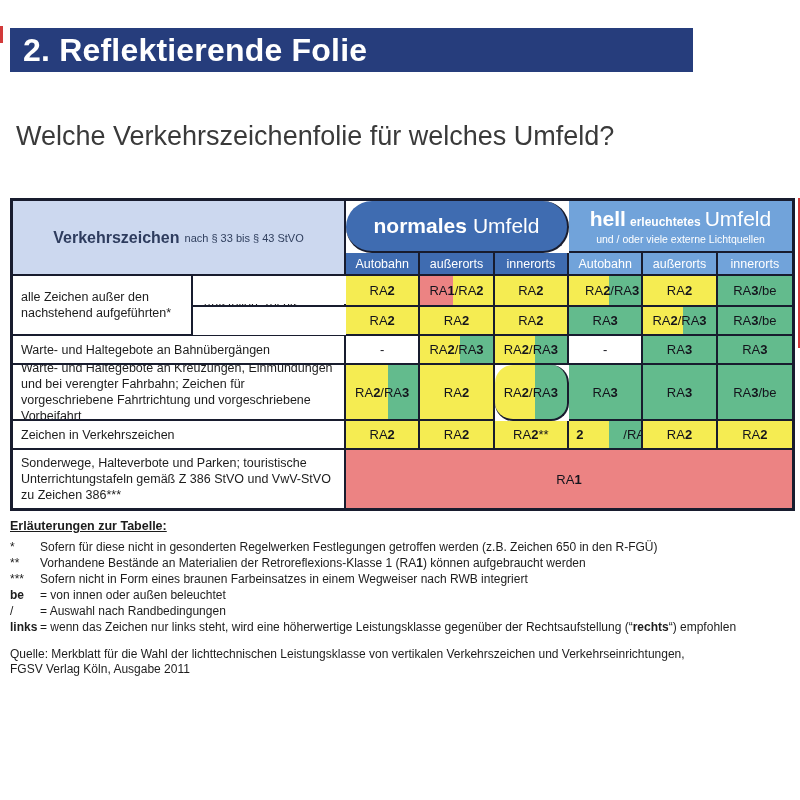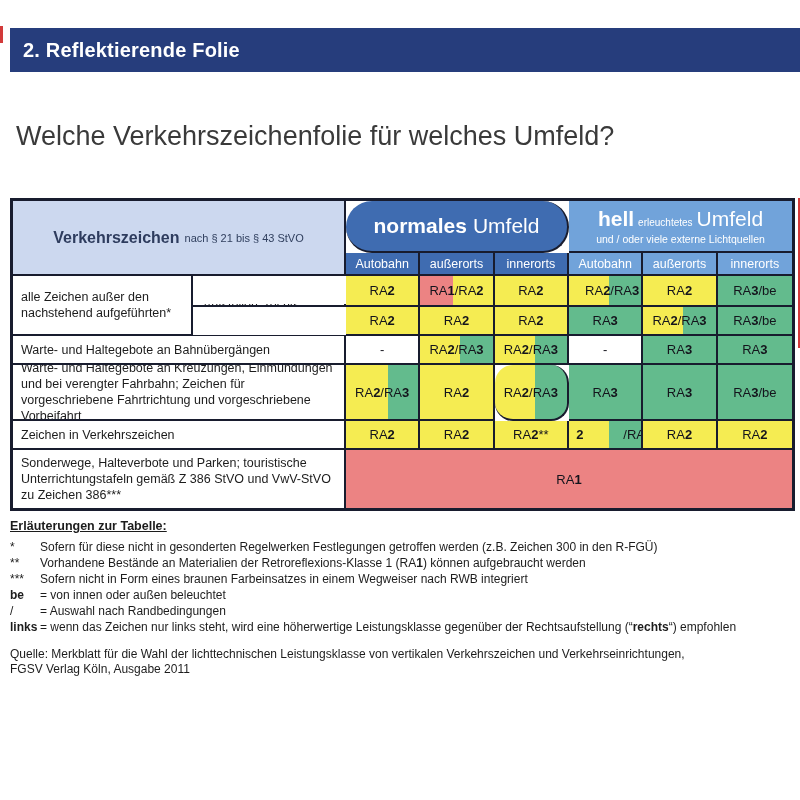--- a/index.html
+++ b/index.html
@@ -6,23 +6,23 @@
     --line:#181c2e;
   }
   *{box-sizing:border-box;margin:0;padding:0;}
   html,body{background:#fff;}
   body{width:800px;height:800px;font-family:"Liberation Sans",sans-serif;color:#1c1c1c;}
   .page{position:relative;width:800px;height:800px;background:#fff;overflow:hidden;}
 
   .red-sliver{position:absolute;left:0;top:26px;width:3px;height:17px;background:#d23a3a;}
   .red-sliver-right{position:absolute;right:0;top:198px;width:2px;height:150px;background:#d23a3a;}
 
-  .titlebar{position:absolute;left:10px;top:28px;width:790px;height:44px;
+  .titlebar{position:absolute;left:10px;top:28px;width:683px;height:44px;
     background:#263d7c;color:#fff;display:flex;align-items:center;padding-left:13px;
-    font-size:20px;font-weight:bold;letter-spacing:.2px;}
+    font-size:32px;font-weight:bold;letter-spacing:.2px;}
 
   .question{position:absolute;left:16px;top:121px;width:760px;
     font-size:27px;font-weight:normal;color:#3a3a3a;}
 
   
   .matrix{position:absolute;left:10px;top:198px;width:785px;height:313px;
     border:3px solid var(--line);
     display:grid;
     grid-template-columns:180px 153px repeat(6,1fr);
     grid-template-rows:52px 23px 31px 29px 29px 56px 29px 58px;}
@@ -33,21 +33,21 @@
 
   .corner{grid-column:1/3;grid-row:1/3;background:#ccd8ef;color:#2e3c5e;
     flex-direction:row;font-size:16px;}
   .corner b{font-size:16px;}
   .corner .corner-sub{font-size:11px;font-weight:normal;margin-left:5px;color:#31405f;}
 
   .gh{color:#fff;text-align:center;flex-direction:column;line-height:1.15;}
   .gh-normal{grid-column:3/6;grid-row:1;background:#3f6cb1;font-size:21px;border-radius:26px;}
   .gh-normal .gh-rest{margin-left:6px;font-weight:normal;}
   .gh-hell{grid-column:6/9;grid-row:1;background:#71a3da;font-size:21px;}
-  .gh-hell .gh-small{font-size:10px;margin:0 4px;font-weight:normal;}
+  .gh-hell .gh-small{font-size:12px;margin:0 4px;font-weight:bold;}
   .gh-hell .gh-rest{font-weight:normal;}
   .gh-line2{font-size:10.5px;font-weight:normal;margin-top:1px;}
 
   .subhdr{color:#fff;font-size:12.5px;font-weight:normal;}
   .subhdr.g0{background:#3f6cb1;}
   .subhdr.g1{background:#71a3da;}
 
   .rowlabel{background:#fff;justify-content:flex-start;text-align:left;
     font-size:12.5px;line-height:1.28;padding:3px 8px;}
   .sublabel{background:#fff;justify-content:flex-start;text-align:left;
@@ -75,21 +75,21 @@
 
   <header class="titlebar">
     <span>2. Reflektierende Folie</span>
   </header>
 
   <h1 class="question">Welche Verkehrszeichenfolie für welches Umfeld?</h1>
 
   <div class="matrix">
     <div class="cell corner">
       <b>Verkehrszeichen</b>
-      <span class="corner-sub">nach § 21 bis § 43 StVO</span>
+      <span class="corner-sub">nach § 33 bis § 43 StVO</span>
     </div>
     <div class="cell gh gh-normal">
       <div>
         <b>normales</b><span class="gh-rest">Umfeld</span>
       </div>
     </div>
     <div class="cell gh gh-hell nbr">
       <div>
         <b>hell</b><span class="gh-small">erleuchtetes</span><span class="gh-rest">Umfeld</span>
       </div>
@@ -140,21 +140,21 @@
       <div class="cell datacell nbr" style="grid-area: 7 / 8 / 8 / 9; background: rgb(245, 236, 82);">RA<b>2</b></div>
       <div class="cell rowlabel nbb" style="grid-area: 8 / 1 / 9 / 3;">Sonderwege, Halteverbote und Parken; touristische Unterrichtungstafeln gemäß Z 386 StVO und VwV-StVO zu Zeichen 386***</div>
       <div class="cell spancell nbr nbb" style="grid-area: 8 / 3 / 9 / 9; background: rgb(236, 131, 131);">RA<b>1</b></div>
     </div>
 
   <section class="legend">
     <div class="legend-heading">Erläuterungen zur Tabelle:</div>
     <div id="legend-rows">
         <div class="legend-row">
           <span class="lm">*</span>
-          <span class="lt">Sofern für diese nicht in gesonderten Regelwerken Festlegungen getroffen werden (z.B. Zeichen 300 in den R-FGÜ)</span>
+          <span class="lt">Sofern für diese nicht in gesonderten Regelwerken Festlegungen getroffen werden (z.B. Zeichen 650 in den R-FGÜ)</span>
         </div>
         <div class="legend-row">
           <span class="lm">**</span>
           <span class="lt">Vorhandene Bestände an Materialien der Retroreflexions-Klasse 1 (RA<b>1</b>) können aufgebraucht werden</span>
         </div>
         <div class="legend-row">
           <span class="lm">***</span>
           <span class="lt">Sofern nicht in Form eines braunen Farbeinsatzes in einem Wegweiser nach RWB integriert</span>
         </div>
         <div class="legend-row">

